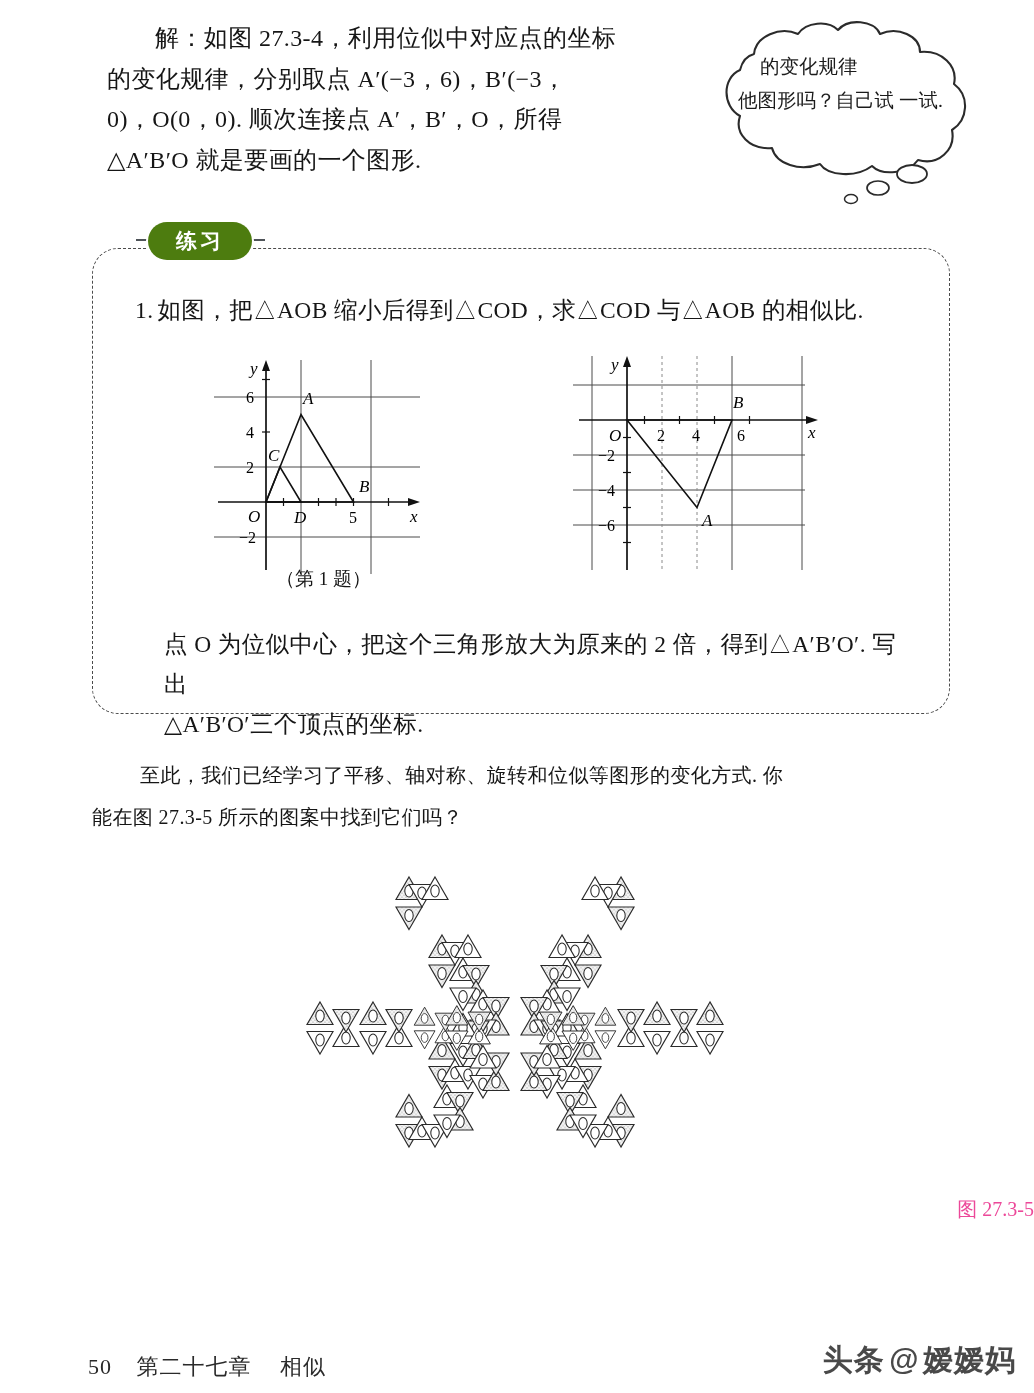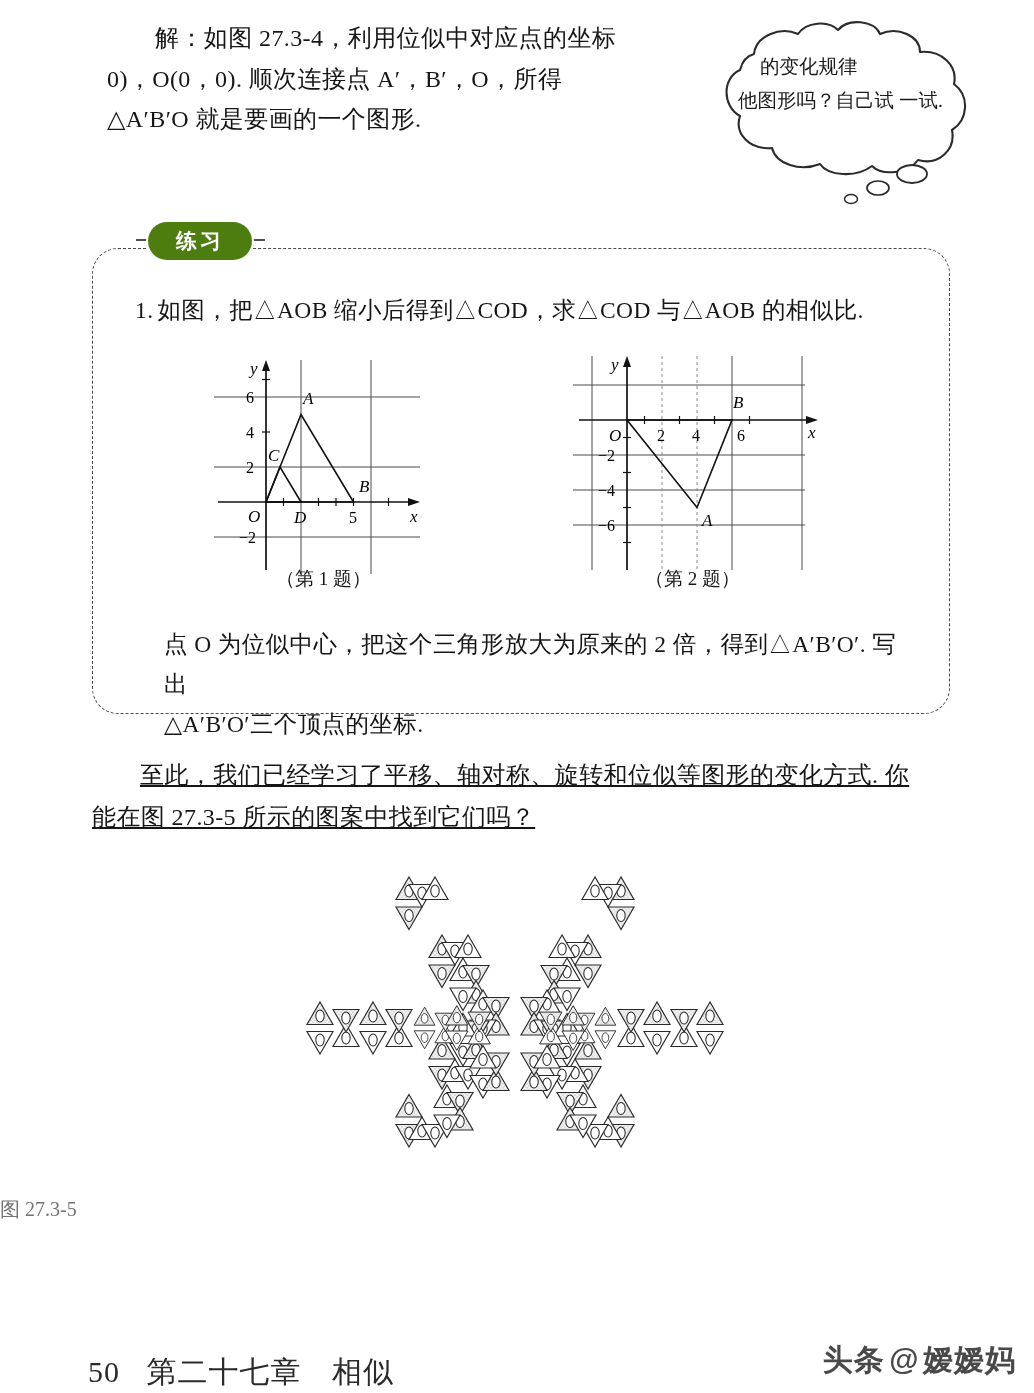--- a/index.html
+++ b/index.html
@@ -82,55 +82,56 @@
     position:absolute;width:100%;text-align:center;
     font-size:19px;font-family:"Liberation Serif",serif;color:#161616;
   }
   #cap1{left:206px;top:566px;width:235px;}
   #cap2{left:565px;top:566px;width:255px;}
 
   
   #midpara{
     position:absolute;left:92px;top:754px;width:860px;
   }
-  #midpara .para{font-size:24px;line-height:42px;text-decoration:underline;}
+  #midpara .para{font-size:20px;line-height:42px;}
 
   
   #snowflake{
     position:absolute;left:300px;top:832px;width:430px;height:360px;
   }
   #fig-caption{
-    position:absolute;left:0;top:1196px;width:1034px;text-align:left;
-    font-size:20px;font-family:"Liberation Serif",serif;color:#737373;
+    position:absolute;left:0;top:1196px;width:1034px;text-align:right;
+    font-size:20px;font-family:"Liberation Serif",serif;color:#ec4899;
   }
 
   
   #footer{
     position:absolute;left:88px;top:1352px;
-    font-size:30px;font-family:"Liberation Serif",serif;color:#2a2a2a;
+    font-size:22px;font-family:"Liberation Serif",serif;color:#2a2a2a;
     letter-spacing:1px;
   }
   #footer .pg{margin-right:18px;}
   #footer .ch{margin-right:22px;}
 
   #watermark{
     position:absolute;right:18px;top:1340px;
     font-size:30px;font-weight:bold;color:#3a3a3a;
     font-family:"Liberation Sans",sans-serif;
     letter-spacing:1px;opacity:.92;
   }
   #watermark .at{font-style:italic;margin:0 4px;}
 </style>
 </head>
 <body>
 
 <div class="page">
 
   <div id="solution">
     <div class="para indent">解：如图 27.3-4，利用位似中对应点的坐标</div>
+    <div class="para">的变化规律，分别取点 A′(−3，6)，B′(−3，</div>
     <div class="para">0)，O(0，0). 顺次连接点 A′，B′，O，所得</div>
     <div class="para">△A′B′O 就是要画的一个图形.</div>
   </div>
 
   <div id="bubble">
     <svg width="290" height="190" viewBox="0 0 290 190">
       <path d="M58,38 C60,20 84,10 102,18 C110,6 132,4 142,14
                C152,2 178,4 184,18 C202,10 224,20 224,36
                C246,34 262,50 258,68 C274,80 272,104 256,114
                C260,134 242,150 222,144 C212,158 186,160 176,150
@@ -251,21 +252,20 @@
       <text x="92" y="99" font-size="16" font-family="'Liberation Serif',serif">2</text>
       <text x="127" y="99" font-size="16" font-family="'Liberation Serif',serif">4</text>
       <text x="172" y="99" font-size="16" font-family="'Liberation Serif',serif">6</text>
       <text x="33" y="119" font-size="16" font-family="'Liberation Serif',serif">−2</text>
       <text x="33" y="154" font-size="16" font-family="'Liberation Serif',serif">−4</text>
       <text x="33" y="189" font-size="16" font-family="'Liberation Serif',serif">−6</text>
       <text x="137" y="184" font-size="17" font-style="italic" font-family="'Liberation Serif',serif">A</text>
       <text x="168" y="66" font-size="17" font-style="italic" font-family="'Liberation Serif',serif">B</text>
     </svg>
   </div>
-  <div class="gcaption" id="cap2">（第 2 题）</div>
 
   <div class="ex-item" id="ex2">
     <div class="para ex2-line l2">点 O 为位似中心，把这个三角形放大为原来的 2 倍，得到△A′B′O′. 写出</div>
     <div class="para ex2-line l3">△A′B′O′三个顶点的坐标.</div>
   </div>
 
   <div id="midpara">
     <div class="para indent">至此，我们已经学习了平移、轴对称、旋转和位似等图形的变化方式. 你</div>
     <div class="para">能在图 27.3-5 所示的图案中找到它们吗？</div>
   </div>

